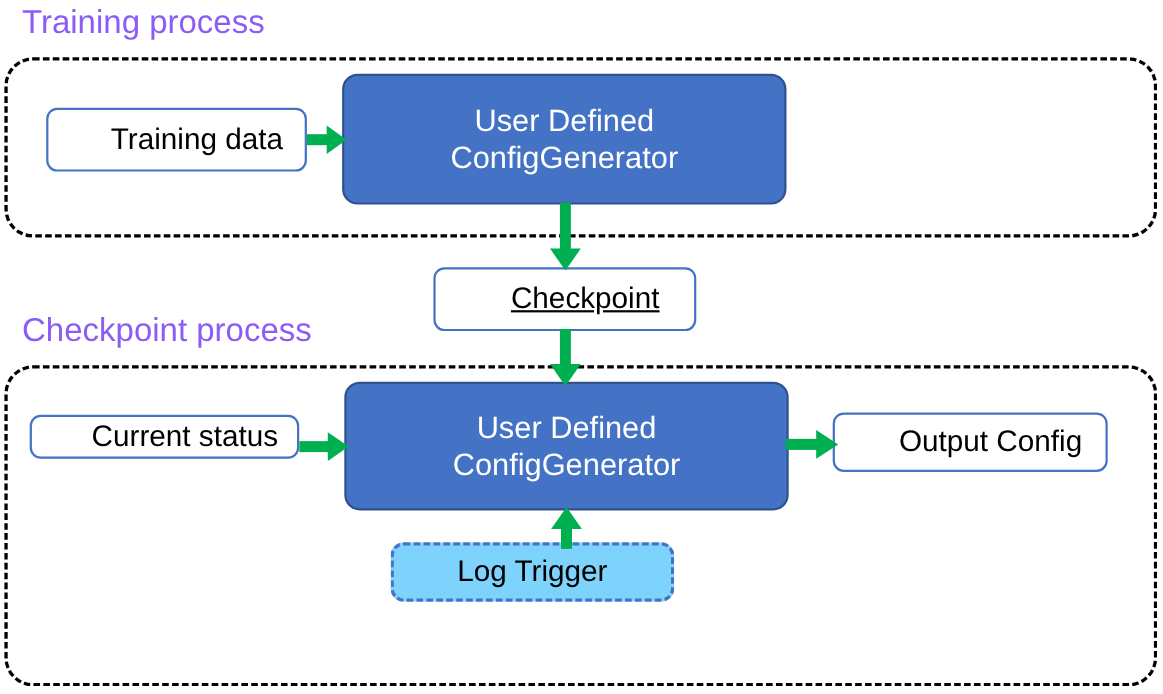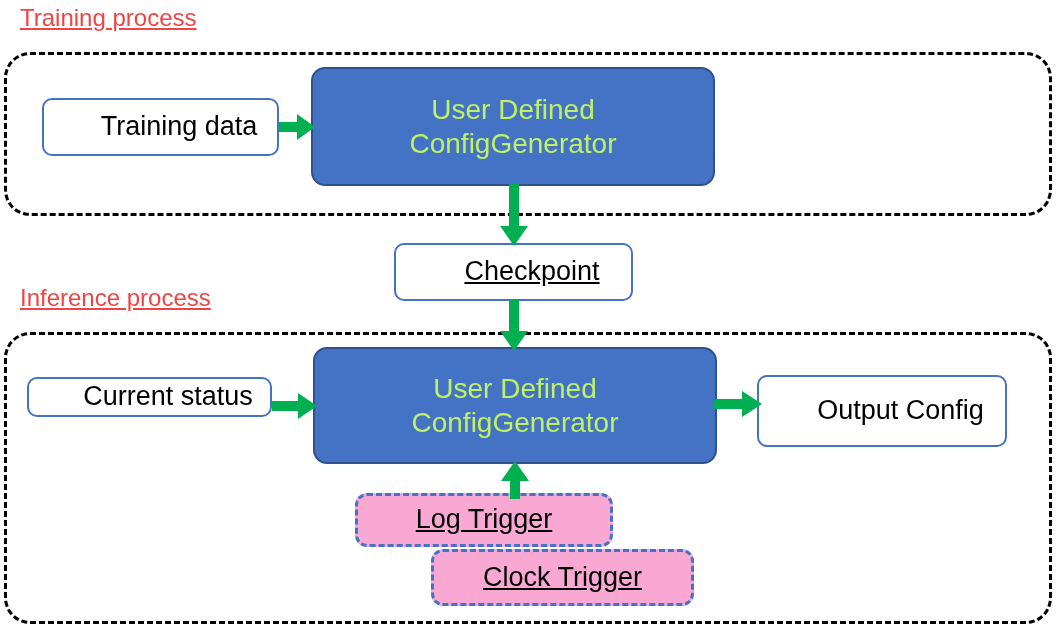--- a/index.html
+++ b/index.html
@@ -14,25 +14,24 @@
     position: relative;
     width: 1057px;
     height: 631px;
     background: #ffffff;
     overflow: hidden;
   }
 
   
   .section-caption {
     position: absolute;
-    font-size: 24px;
-    color: #ef4444;
+    font-size: 30px;
+    color: #8b5cf6;
     line-height: 1;
     white-space: nowrap;
-    text-decoration: underline;
   }
   #caption-training { left: 20px; top: 6px; }
   #caption-inference { left: 20px; top: 286px; }
 
   
   .process-container {
     position: absolute;
     border: 3px dashed #000000;
     border-radius: 26px;
     box-sizing: border-box;
@@ -58,74 +57,73 @@
     padding-left: 37px;
   }
 
   
   .node-blue {
     position: absolute;
     box-sizing: border-box;
     border: 2px solid #2F528F;
     border-radius: 14px;
     background: #4472C4;
-    color: #bef264;
+    color: #ffffff;
     font-size: 28px;
     display: flex;
     flex-direction: column;
     align-items: center;
     justify-content: center;
     text-align: right;
     line-height: 1.18;
   }
 
   
   .node-trigger {
     position: absolute;
     box-sizing: border-box;
     border: 3px dashed #4472C4;
     border-radius: 12px;
-    background: #f9a8d4;
+    background: #7dd3fc;
     color: #000000;
     font-size: 27px;
     display: flex;
     align-items: center;
     justify-content: center;
     text-align: center;
     line-height: 1.15;
-    text-decoration: underline;
   }
 
   
   #node-training-data { left: 42px;  top: 98px;  width: 237px; height: 58px; }
   #node-cfg-train     { left: 311px; top: 67px;  width: 404px; height: 119px; }
   #node-checkpoint    { left: 394px; top: 243px; width: 239px; height: 58px; text-decoration: underline; }
   #node-current-status{ left: 27px;  top: 377px; width: 245px; height: 40px; }
   #node-cfg-infer     { left: 313px; top: 347px; width: 404px; height: 117px; }
-  #node-output-config { left: 757px; top: 375px; width: 250px; height: 72px; }
+  #node-output-config { left: 757px; top: 375px; width: 250px; height: 54px; }
   #node-log-trigger   { left: 355px; top: 493px; width: 258px; height: 54px; }
   #node-clock-trigger { left: 431px; top: 549px; width: 263px; height: 57px; }
 
   
   .arrow { position: absolute; }
   #arrow-train-data-to-cfg { left: 279px; top: 110px; width: 36px; height: 34px; }
   #arrow-cfg-to-checkpoint { left: 497px; top: 184px; width: 34px; height: 62px; }
   #arrow-checkpoint-to-cfg { left: 497px; top: 299px; width: 34px; height: 52px; }
   #arrow-status-to-cfg     { left: 272px; top: 389px; width: 45px; height: 34px; }
   #arrow-cfg-to-output     { left: 714px; top: 387px; width: 48px; height: 34px; }
   #arrow-trigger-to-cfg    { left: 498px; top: 461px; width: 34px; height: 38px; }
 </style>
 </head>
 <body>
 
 <div id="canvas">
 
   <div class="section-caption" id="caption-training">Training process</div>
 
-  <div class="section-caption" id="caption-inference">Inference process</div>
+  <div class="section-caption" id="caption-inference">Checkpoint process</div>
 
   <div class="process-container" id="container-training"></div>
 
   <div class="process-container" id="container-inference"></div>
 
   <div class="node-plain" id="node-training-data">Training data</div>
 
   <div class="node-blue" id="node-cfg-train">
     <span>User Defined</span>
     <span>ConfigGenerator</span>
@@ -137,21 +135,20 @@
 
   <div class="node-blue" id="node-cfg-infer">
     <span>User Defined</span>
     <span>ConfigGenerator</span>
   </div>
 
   <div class="node-plain" id="node-output-config">Output Config</div>
 
   <div class="node-trigger" id="node-log-trigger">Log Trigger</div>
 
-  <div class="node-trigger" id="node-clock-trigger">Clock Trigger</div>
 
   <div class="arrow" id="arrow-train-data-to-cfg">
     <svg width="36" height="34" viewBox="0 0 36 34">
       <g fill="#00B050">
         <rect x="0" y="12" width="22" height="10"></rect>
         <polygon points="18,4 36,17 18,30"></polygon>
       </g>
     </svg>
   </div>
 

